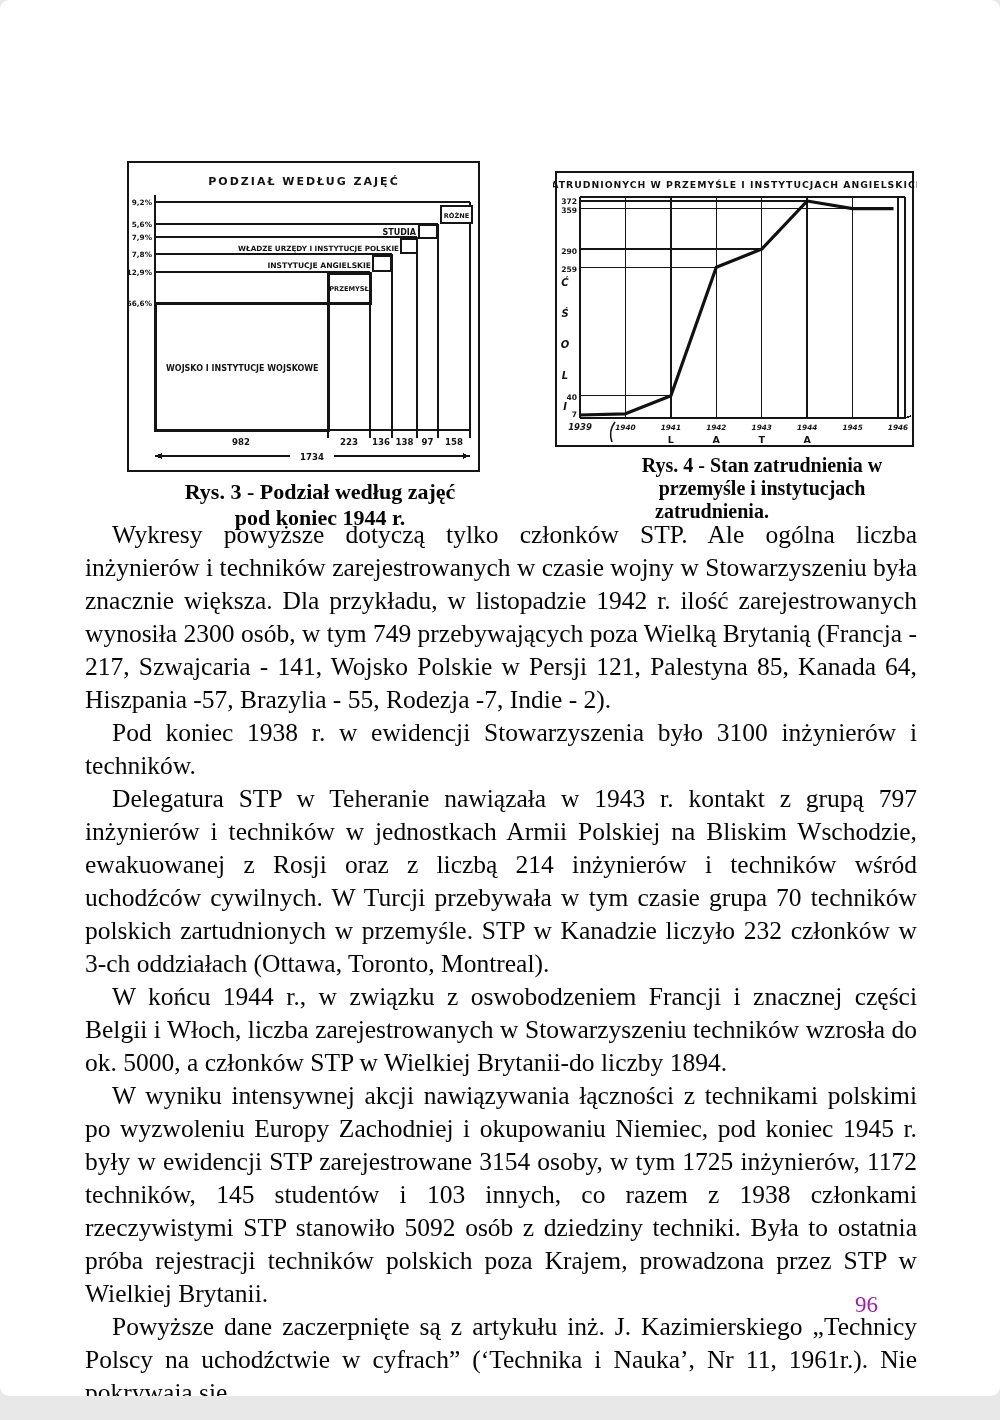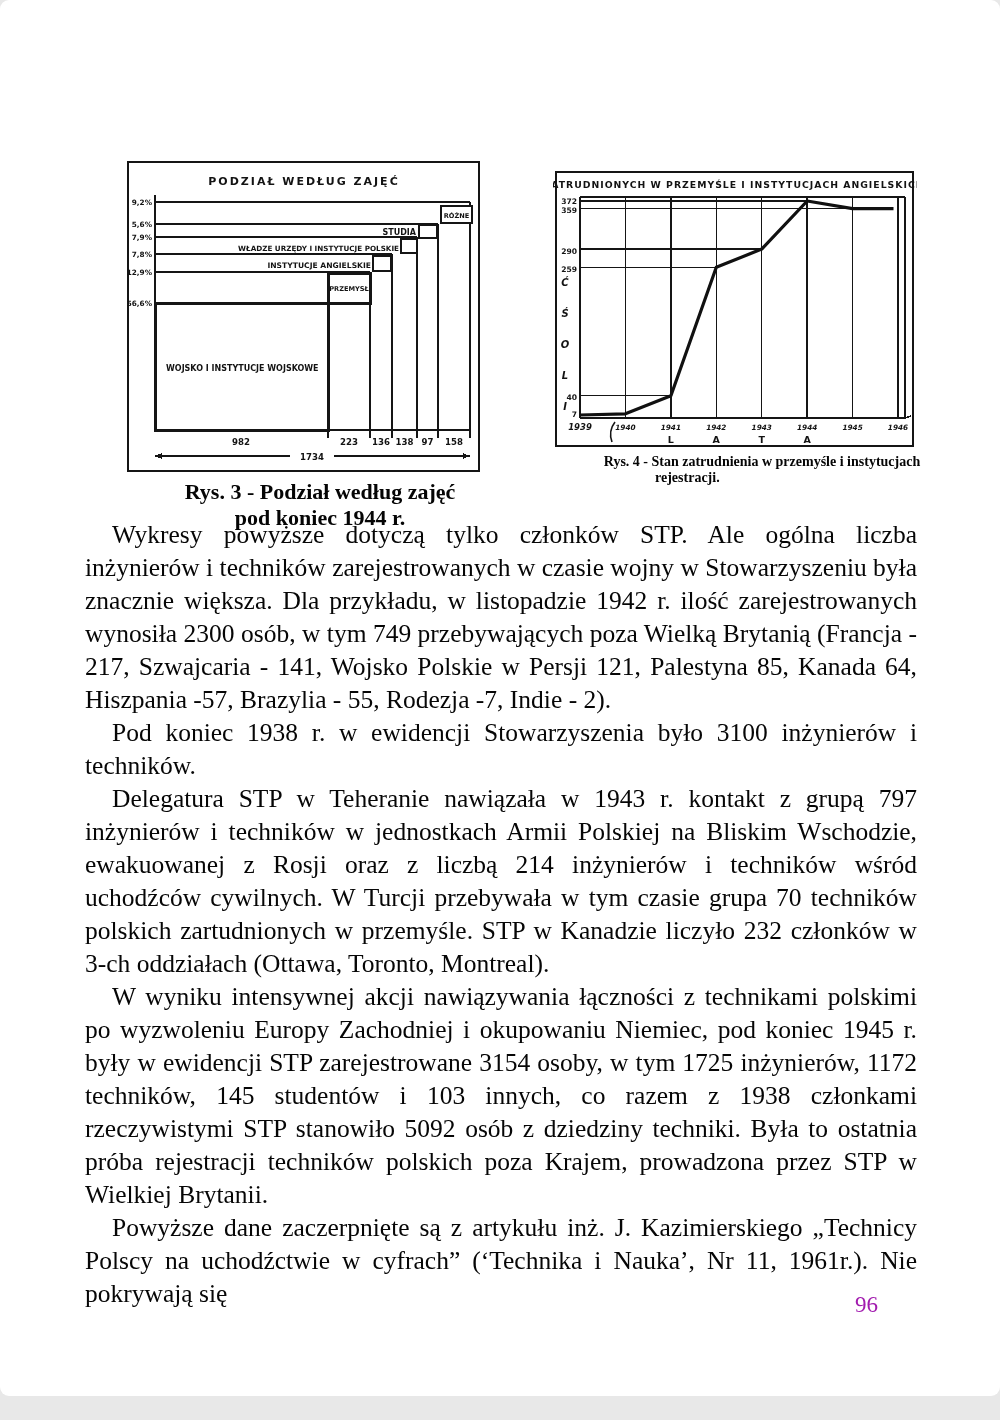--- a/index.html
+++ b/index.html
@@ -145,27 +145,28 @@
           <text x="12" y="180" text-anchor="middle" font-size="10" class="cyr">O</text>
           <text x="12" y="211" text-anchor="middle" font-size="10" class="cyr">L</text>
           <text x="12" y="242" text-anchor="middle" font-size="10" class="cyr">I</text>
         </g>
 
       <path d="M62,254 Q55,263 59,274" fill="none" stroke="#151515" stroke-width="1.6" class="smooth"></path>
       <path d="M352,250 l6,-2" fill="none" stroke="#151515" stroke-width="1.6"></path>
     </svg>
   </div>
 
-  <div class="caption" style="left:597px;top:454px;width:330px;font-size:14px;">
+  <div class="caption" style="left:597px;top:454px;width:330px;font-size:20px;">
     <div style="text-align:center;">Rys. 4 - Stan zatrudnienia w przemyśle i instytucjach</div>
-    <div style="margin-left:58px;">rejestracji.</div>
+    <div style="margin-left:58px;">zatrudnienia.</div>
   </div>
 
   <div id="body-text">
     <p>Wykresy powyższe dotyczą tylko członków STP. Ale ogólna liczba inżynierów i techników zarejestrowanych w czasie wojny w Stowarzyszeniu była znacznie większa. Dla przykładu, w listopadzie 1942 r. ilość zarejestrowanych wynosiła 2300 osób, w tym 749 przebywających poza Wielką Brytanią (Francja - 217, Szwajcaria - 141, Wojsko Polskie w Persji 121, Palestyna 85, Kanada 64, Hiszpania -57, Brazylia - 55, Rodezja -7, Indie - 2).</p>
     <p>Pod koniec 1938 r. w ewidencji Stowarzyszenia było 3100 inżynierów i techników.</p>
     <p>Delegatura STP w Teheranie nawiązała w 1943 r. kontakt z grupą 797 inżynierów i techników w jednostkach Armii Polskiej na Bliskim Wschodzie, ewakuowanej z Rosji oraz z liczbą 214 inżynierów i techników wśród uchodźców cywilnych. W Turcji przebywała w tym czasie grupa 70 techników polskich zartudnionych w przemyśle. STP w Kanadzie liczyło 232 członków w 3-ch oddziałach (Ottawa, Toronto, Montreal).</p>
+    <p>W końcu 1944 r., w związku z oswobodzeniem Francji i znacznej części Belgii i Włoch, liczba zarejestrowanych w Stowarzyszeniu techników wzrosła do ok. 5000, a członków STP w Wielkiej Brytanii-do liczby 1894.</p>
     <p>W wyniku intensywnej akcji nawiązywania łączności z technikami polskimi po wyzwoleniu Europy Zachodniej i okupowaniu Niemiec, pod koniec 1945 r. były w ewidencji STP zarejestrowane 3154 osoby, w tym 1725 inżynierów, 1172 techników, 145 studentów i 103 innych, co razem z 1938 członkami rzeczywistymi STP stanowiło 5092 osób z dziedziny techniki. Była to ostatnia próba rejestracji techników polskich poza Krajem, prowadzona przez STP w Wielkiej Brytanii.</p>
     <p>Powyższe dane zaczerpnięte są z artykułu inż. J. Kazimierskiego „Technicy Polscy na uchodźctwie w cyfrach” (‘Technika i Nauka’, Nr 11, 1961r.). Nie pokrywają się</p>
   </div>
 
   <div id="page-number">96</div>
 </div>
 
 </body></html>

